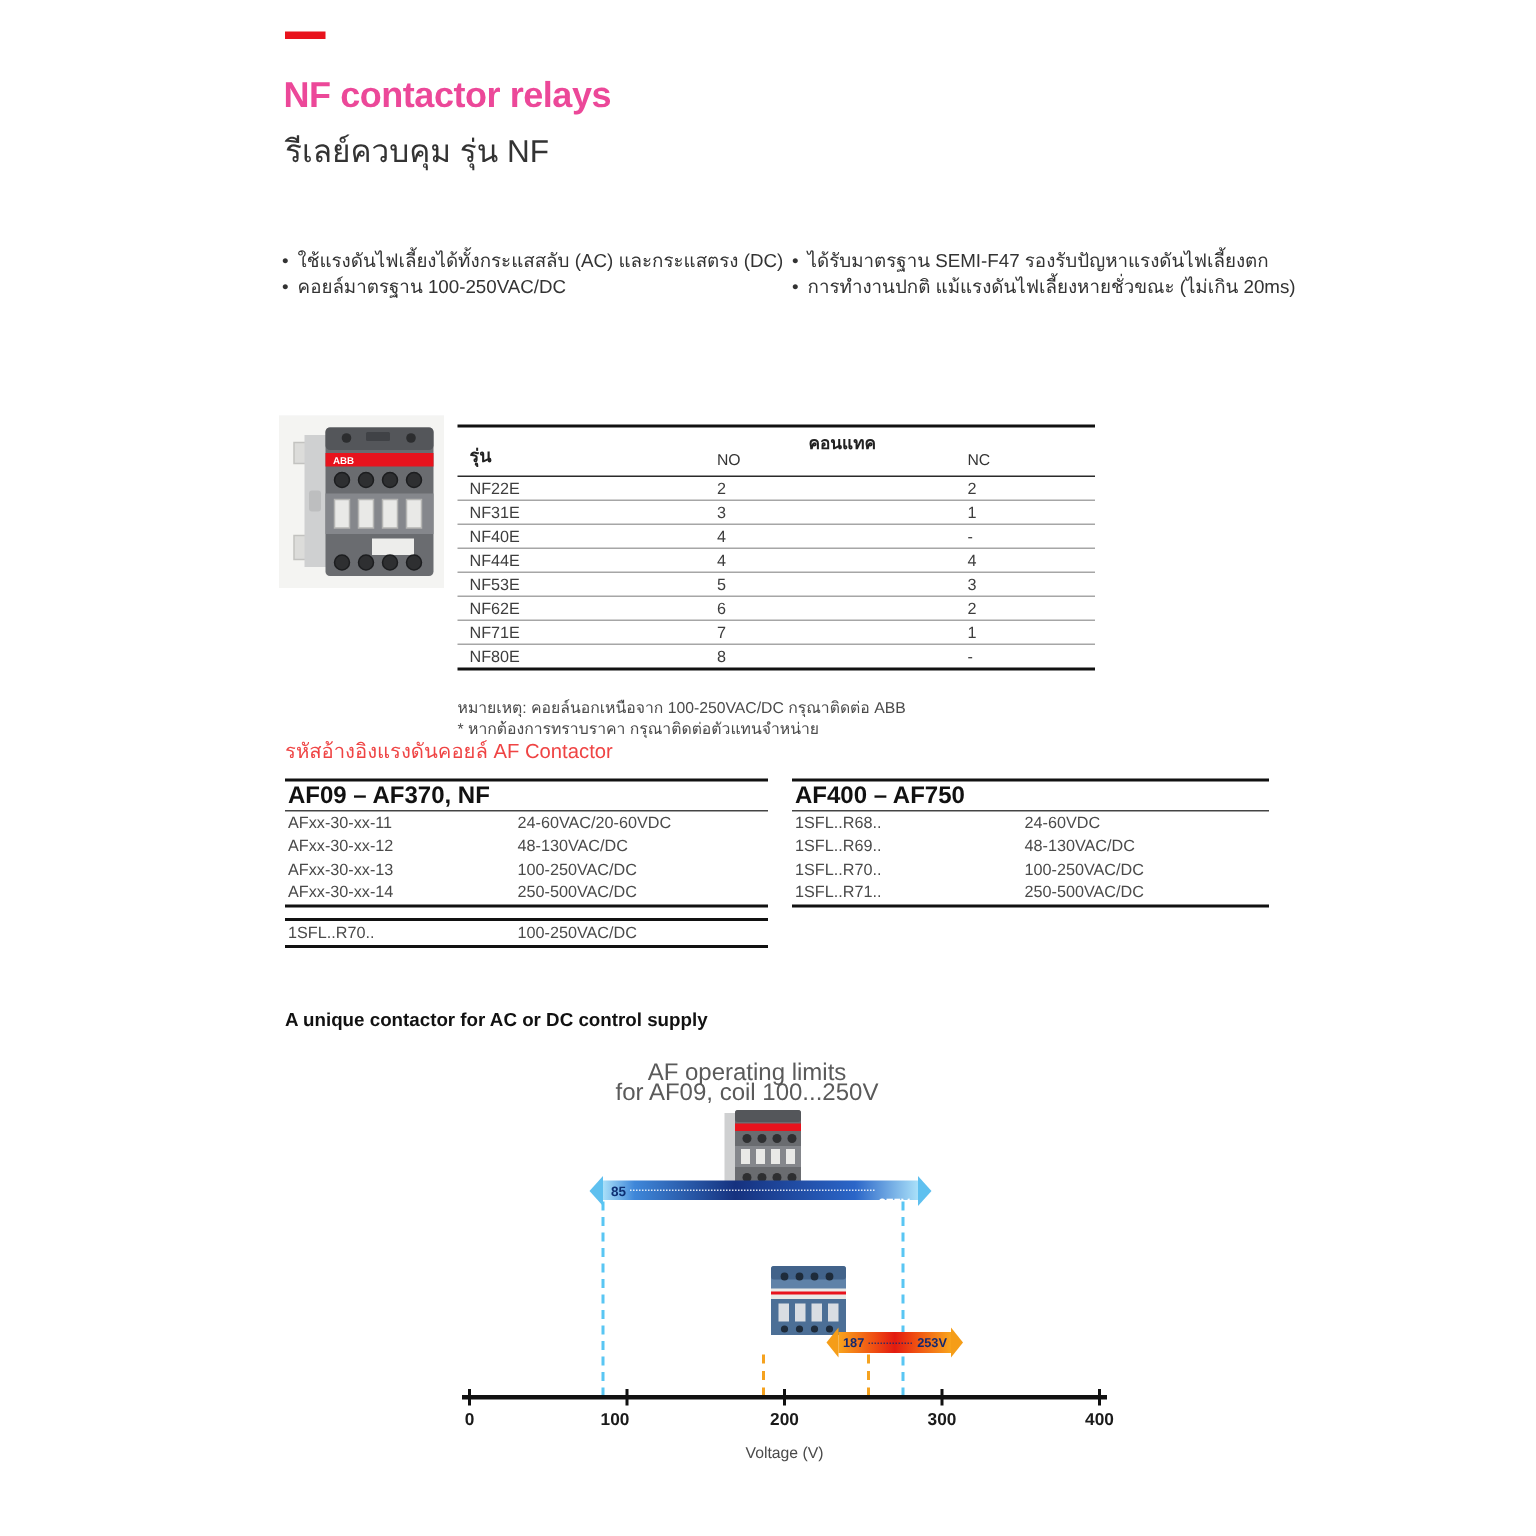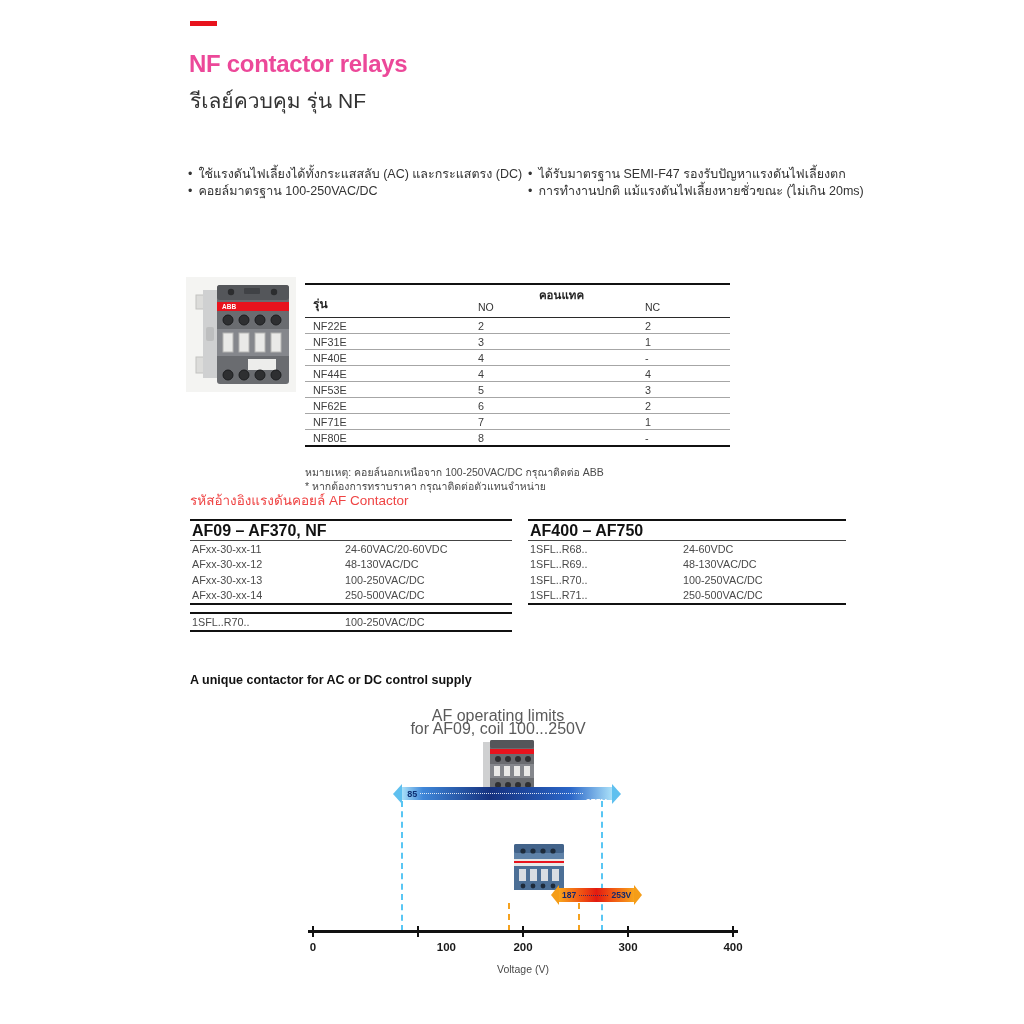--- a/index.html
+++ b/index.html
@@ -347,21 +347,21 @@
     <span class="lmax">253V</span>
   </div>
   <div class="vdash orange" style="left: 228.35px;"></div>
   <div class="vdash orange" style="left: 297.65px;"></div>
 
   <div class="axis-line"></div>
   <div id="axis-ticks">
       <div class="axis-tick" style="left: 32px;"></div>
       <div class="axis-tick-label" style="left: 33px;">0</div>
       <div class="axis-tick" style="left: 137px;"></div>
-      <div class="axis-tick-label" style="left: 154px; text-align: right;">100</div>
+      <div class="axis-tick-label" style="left: 130px;">100</div>
       <div class="axis-tick" style="left: 242px;"></div>
       <div class="axis-tick-label" style="left: 243px;">200</div>
       <div class="axis-tick" style="left: 347px;"></div>
       <div class="axis-tick-label" style="left: 348px; text-align: center;">300</div>
       <div class="axis-tick" style="left: 452px;"></div>
       <div class="axis-tick-label" style="left: 453px;">400</div>
     </div>
   <div class="axis-title">Voltage (V)</div>
 </div>
 

